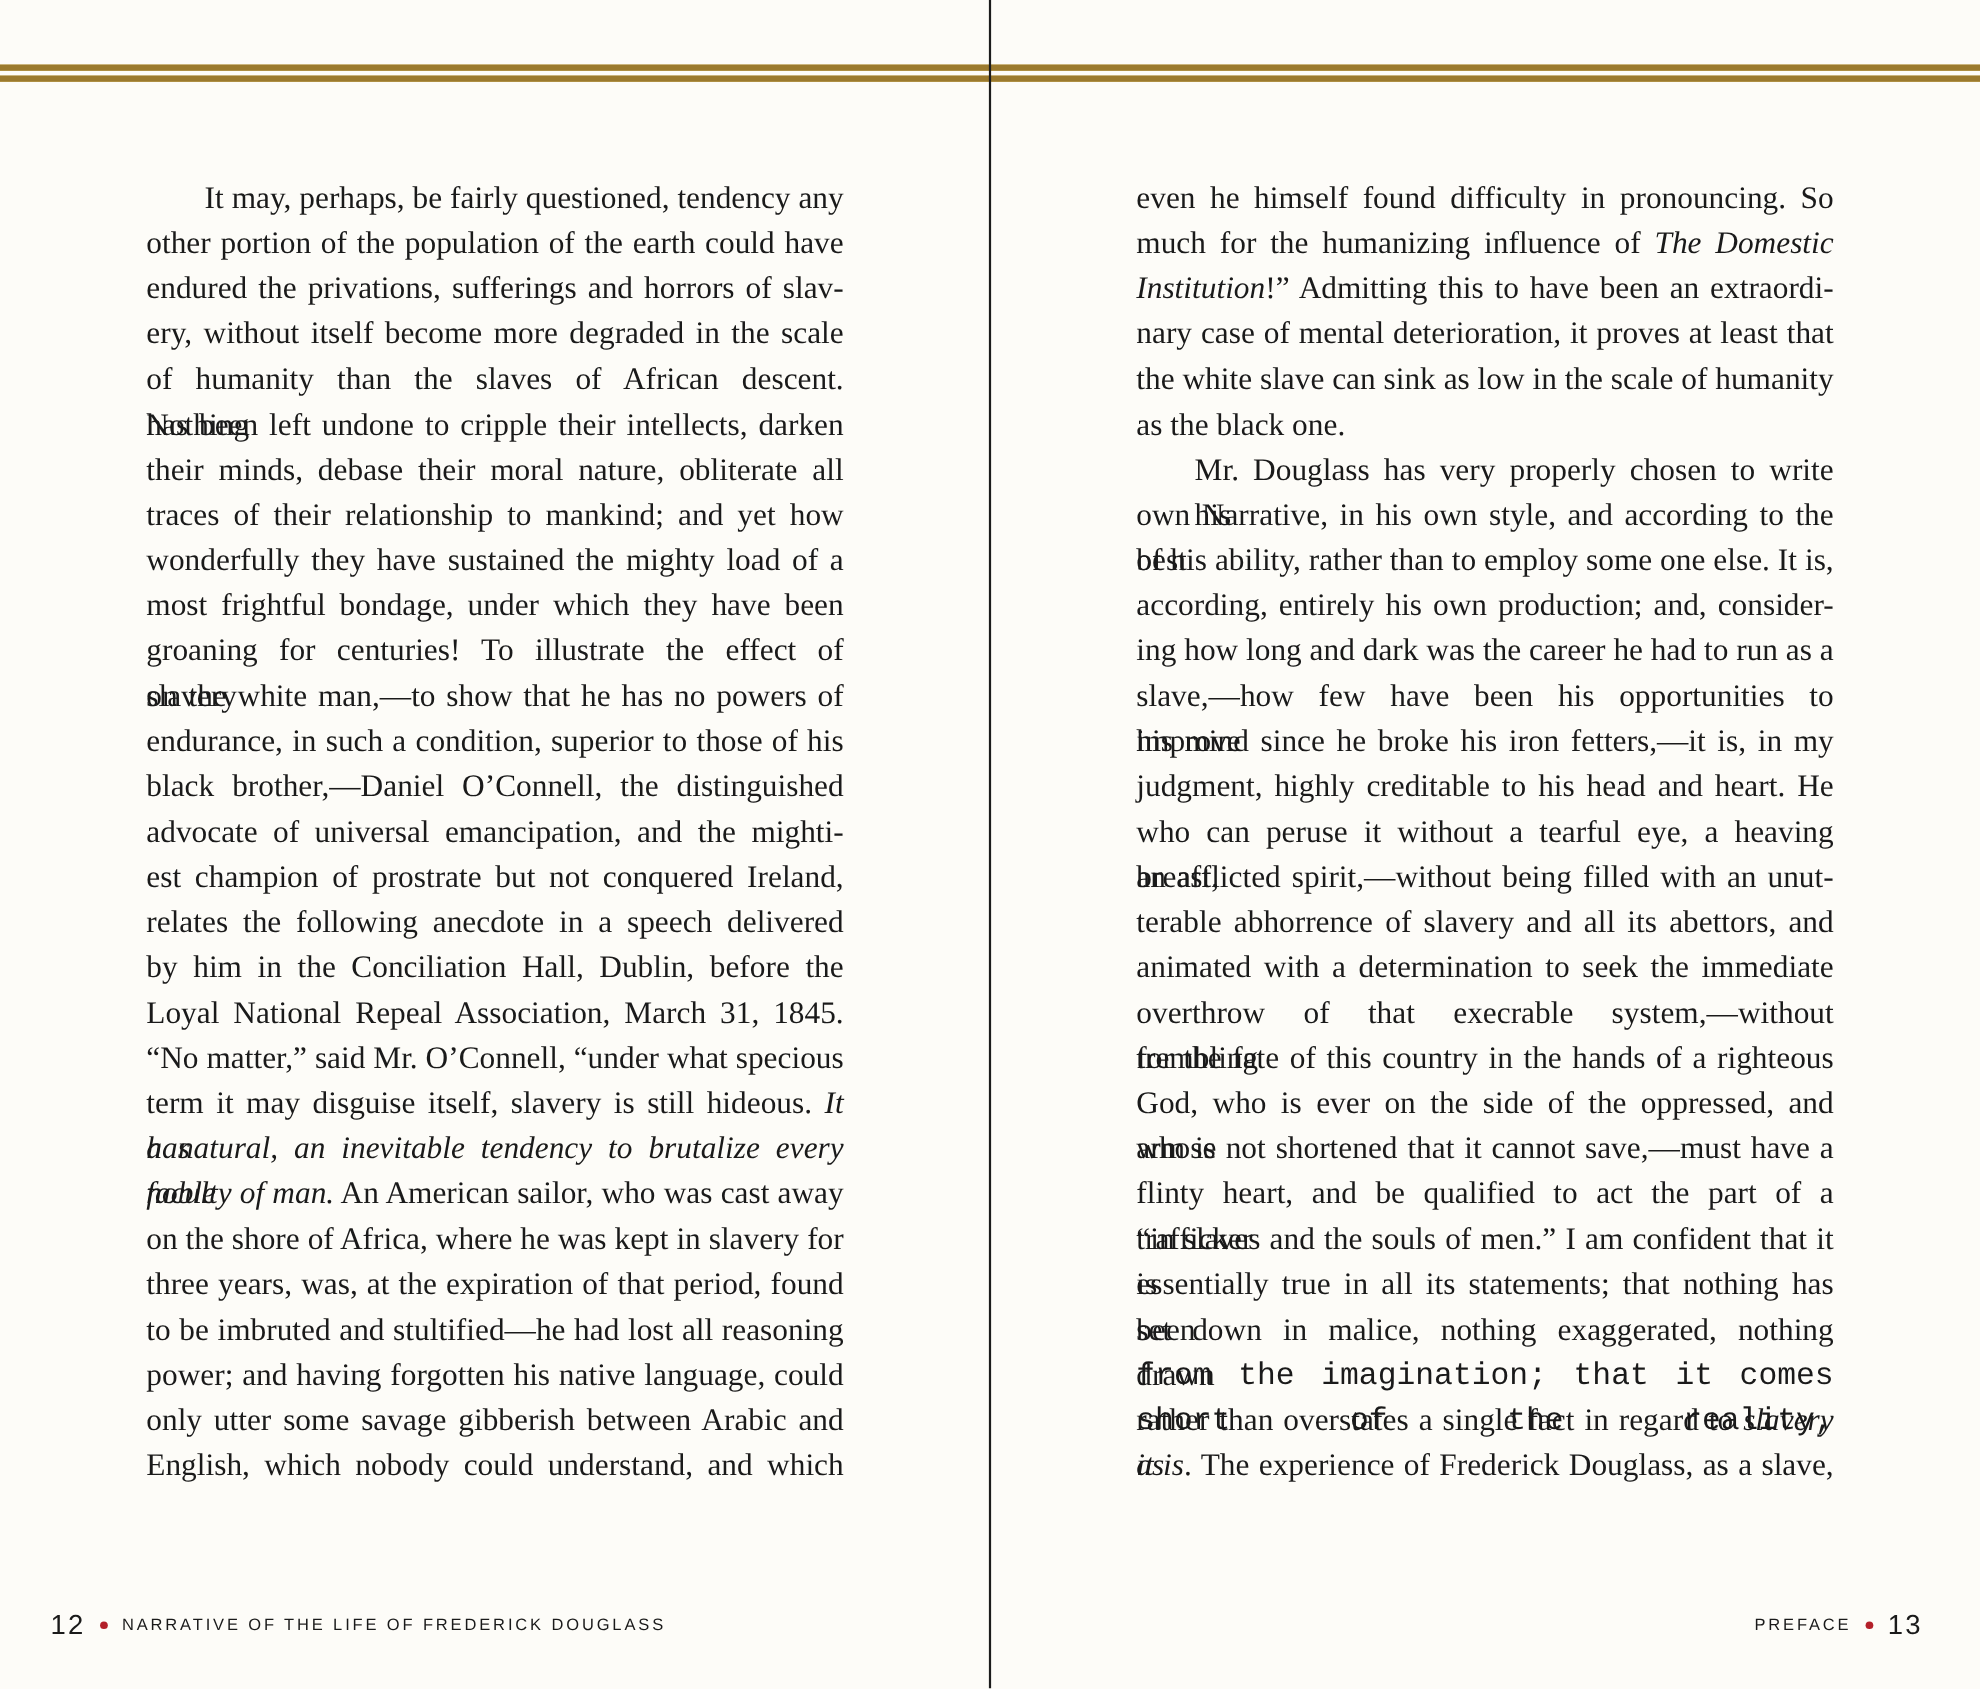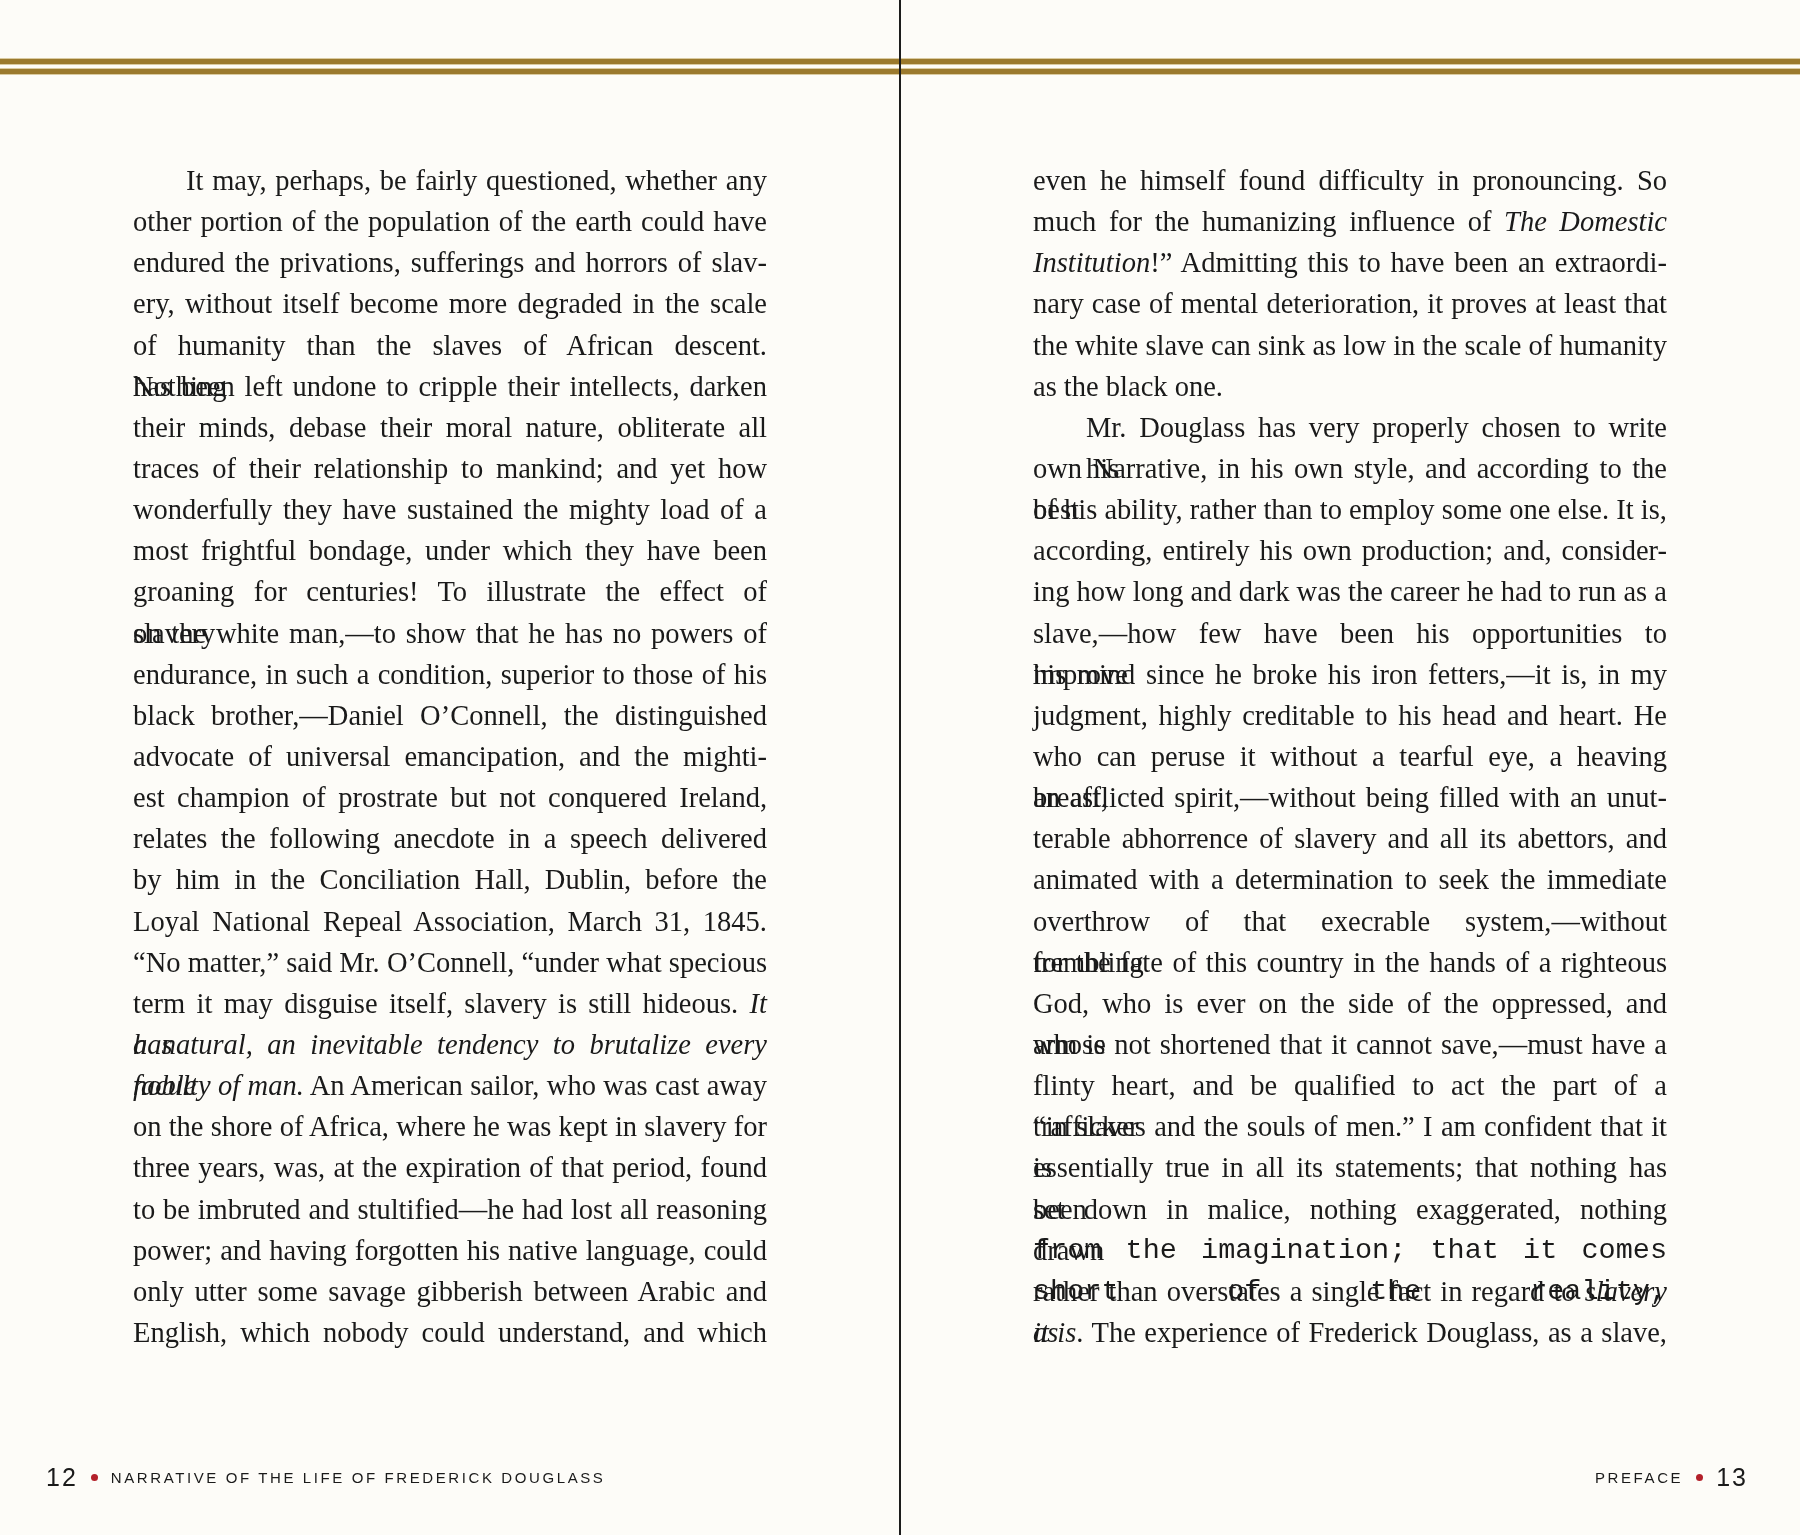--- a/index.html
+++ b/index.html
@@ -54,21 +54,21 @@
 </style>
 </head>
 <body>
 
 <div class="rule r1"></div>
 <div class="rule r2"></div>
 <div class="gutter"></div>
 
 <div class="page left">
   <div class="text-block">
-      <div class="line indent" style="white-space: nowrap;"><span style="white-space: normal;">It may, perhaps, be fairly questioned, whether any</span></div>
+      <div class="line indent" style="white-space: nowrap;"><span style="white-space: normal;">It may, perhaps, be fairly questioned, tendency any</span></div>
       <div class="line" style="white-space: nowrap;"><span style="white-space: normal;">other portion of the population of the earth could have</span></div>
       <div class="line" style="white-space: nowrap;"><span style="white-space: normal;">endured the privations, sufferings and horrors of slav-</span></div>
       <div class="line" style="white-space: nowrap;"><span style="white-space: normal;">ery, without itself become more degraded in the scale</span></div>
       <div class="line" style="white-space: nowrap;"><span style="white-space: normal;">of humanity than the slaves of African descent. Nothing</span></div>
       <div class="line" style="white-space: nowrap;"><span style="white-space: normal;">has been left undone to cripple their intellects, darken</span></div>
       <div class="line" style="white-space: nowrap;"><span style="white-space: normal;">their minds, debase their moral nature, obliterate all</span></div>
       <div class="line" style="white-space: nowrap;"><span style="white-space: normal;">traces of their relationship to mankind; and yet how</span></div>
       <div class="line" style="white-space: nowrap;"><span style="white-space: normal;">wonderfully they have sustained the mighty load of a</span></div>
       <div class="line" style="white-space: nowrap;"><span style="white-space: normal;">most frightful bondage, under which they have been</span></div>
       <div class="line" style="white-space: nowrap;"><span style="white-space: normal;">groaning for centuries! To illustrate the effect of slavery</span></div>

